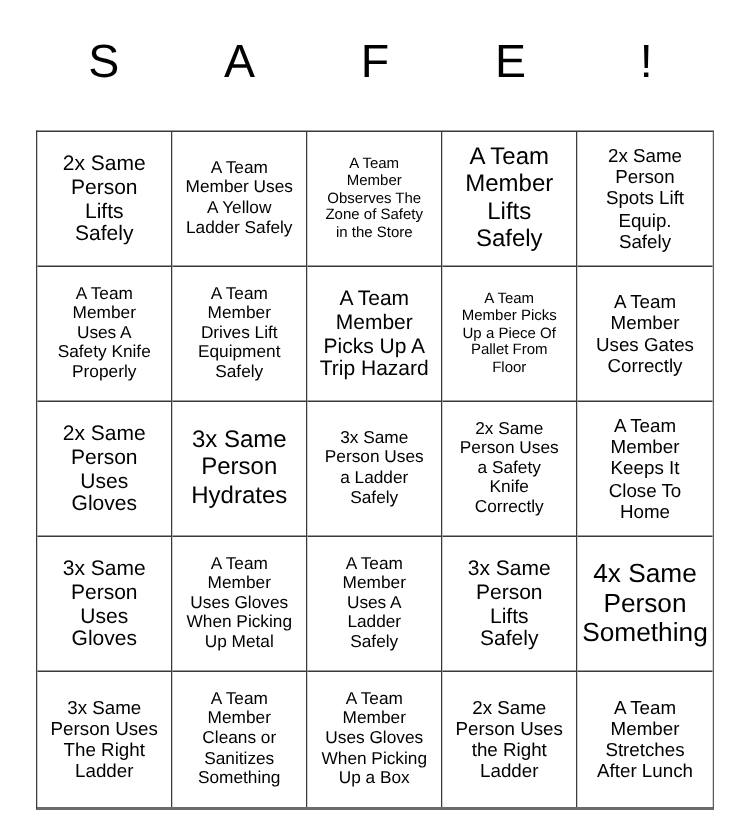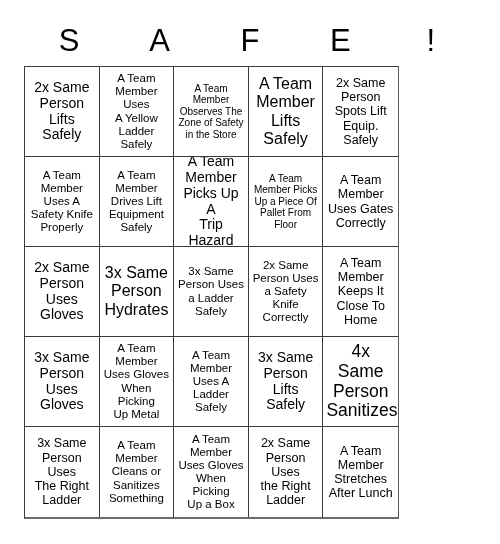--- a/index.html
+++ b/index.html
@@ -36,31 +36,32 @@
     font-size: 31px;
     line-height: 1;
     font-weight: 400;
     color: #000000;
     letter-spacing: 0;
     user-select: none;
   }
 
   
   #bingo-grid {
-    width: 375px;
+    width: 452px;
     height: 453px;
     border-top: 1px solid #3a3a3a;
     border-left: 1px solid #3a3a3a;
     border-right: 1px solid #5a5a5a;
     border-bottom: 2px solid #6b6b6b;
     box-sizing: border-box;
     display: grid;
     grid-template-columns: repeat(5, 1fr);
     grid-template-rows: repeat(5, 1fr);
     background: #ffffff;
+    margin-top: 21px;
   }
   .bingo-cell {
     border-right: 1px solid #3a3a3a;
     border-bottom: 1px solid #3a3a3a;
     box-sizing: border-box;
     display: flex;
     align-items: center;
     justify-content: center;
     text-align: center;
     padding: 2px 3px;
@@ -221,21 +222,21 @@
       </div>
     <div class="bingo-cell">
         <span class="cell-text fs-lg">3x Same
 Person
 Lifts
 Safely</span>
       </div>
     <div class="bingo-cell">
         <span class="cell-text fs-xxl">4x Same
 Person
-Sanitizes</span>
+Something</span>
       </div>
 
     <div class="bingo-cell">
         <span class="cell-text fs-md">3x Same
 Person Uses
 The Right
 Ladder</span>
       </div>
     <div class="bingo-cell">
         <span class="cell-text fs-sm">A Team

